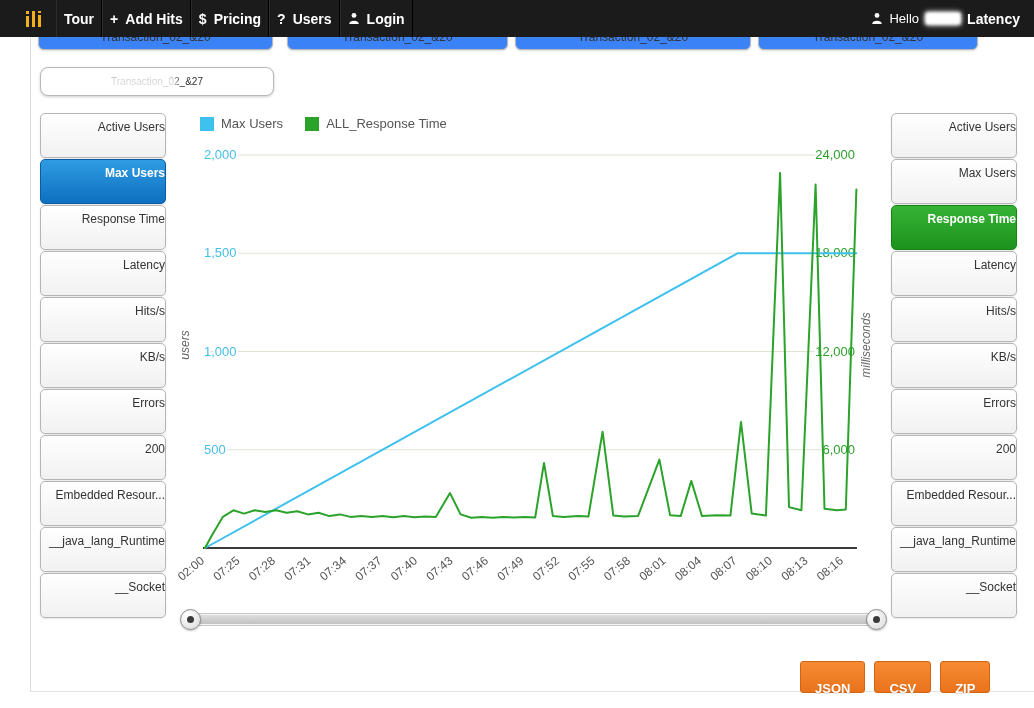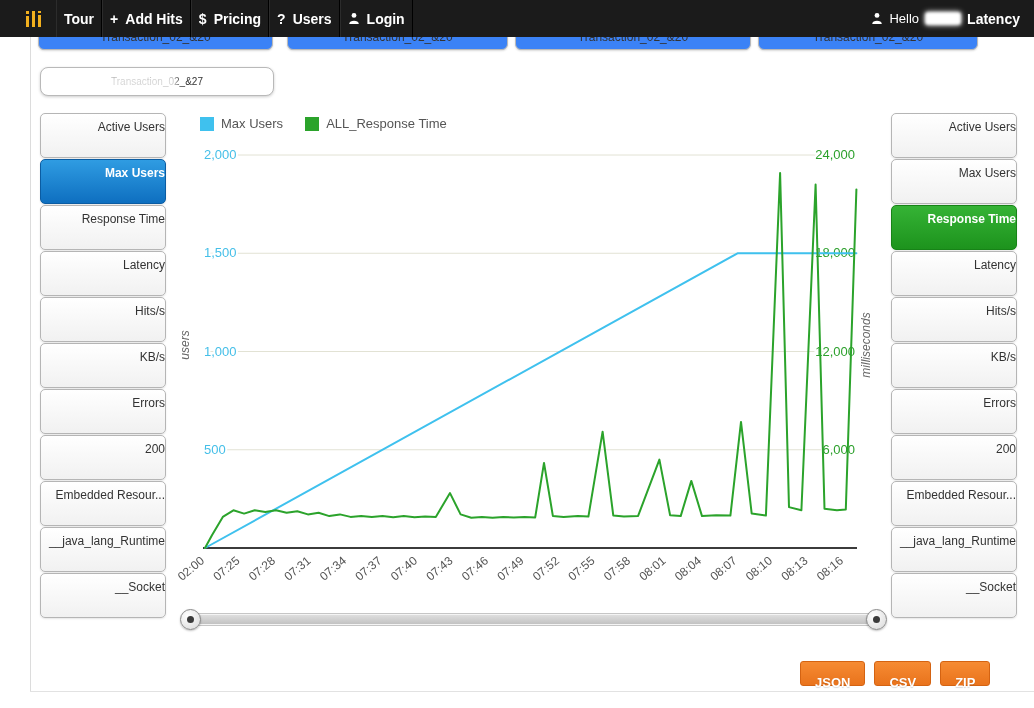--- a/index.html
+++ b/index.html
@@ -39,21 +39,21 @@
   #chart { position:absolute; left:163px; top:110px; width:730px; height:505px; pointer-events:none; font-family:"Liberation Sans", sans-serif; }
 
   
   .slider-track { position:absolute; left:183px; top:613px; width:703px; height:13px; background:#f4f4f4; border:1px solid #c6c6c6; border-radius:7px; cursor:pointer; }
   .slider-range { position:absolute; left:4px; right:4px; top:1px; height:9px; background:linear-gradient(#dedede,#c2c2c2); border-radius:5px; cursor:grab; }
   .slider-handle { position:absolute; top:609px; width:21px; height:21px; border-radius:50%; background:radial-gradient(circle at 35% 30%, #ffffff, #d8d8d8); border:1px solid #8a8a8a; box-shadow:0 1px 2px rgba(0,0,0,.25); cursor:grab; display:flex; align-items:center; justify-content:center; z-index:4; }
   .slider-handle .dot { width:7px; height:7px; background:#3a3a3a; border-radius:50%; }
 
   
   .exports { position:absolute; left:800px; top:661px; display:flex; gap:9px; }
-  .export-btn { height:25px; line-height:23px; padding:9px 14px; background:linear-gradient(#f68b33,#e9731c); border:1px solid #d46312; border-radius:3px; color:#fff; font-size:13px; font-weight:bold; cursor:pointer; text-shadow:0 1px 1px rgba(0,0,0,.15); }
+  .export-btn { height:25px; line-height:23px; padding:15px 14px; background:linear-gradient(#f68b33,#e9731c); border:1px solid #d46312; border-radius:3px; color:#fff; font-size:13px; font-weight:bold; cursor:pointer; text-shadow:0 1px 1px rgba(0,0,0,.15); }
 </style>
 </head>
 <body>
 
 <div id="app">
 
   <nav class="navbar">
     <div class="brand">
       <svg width="20" height="20" viewBox="0 0 20 20">
         <rect x="2" y="2" width="3" height="3" fill="#f2b01e"></rect>

